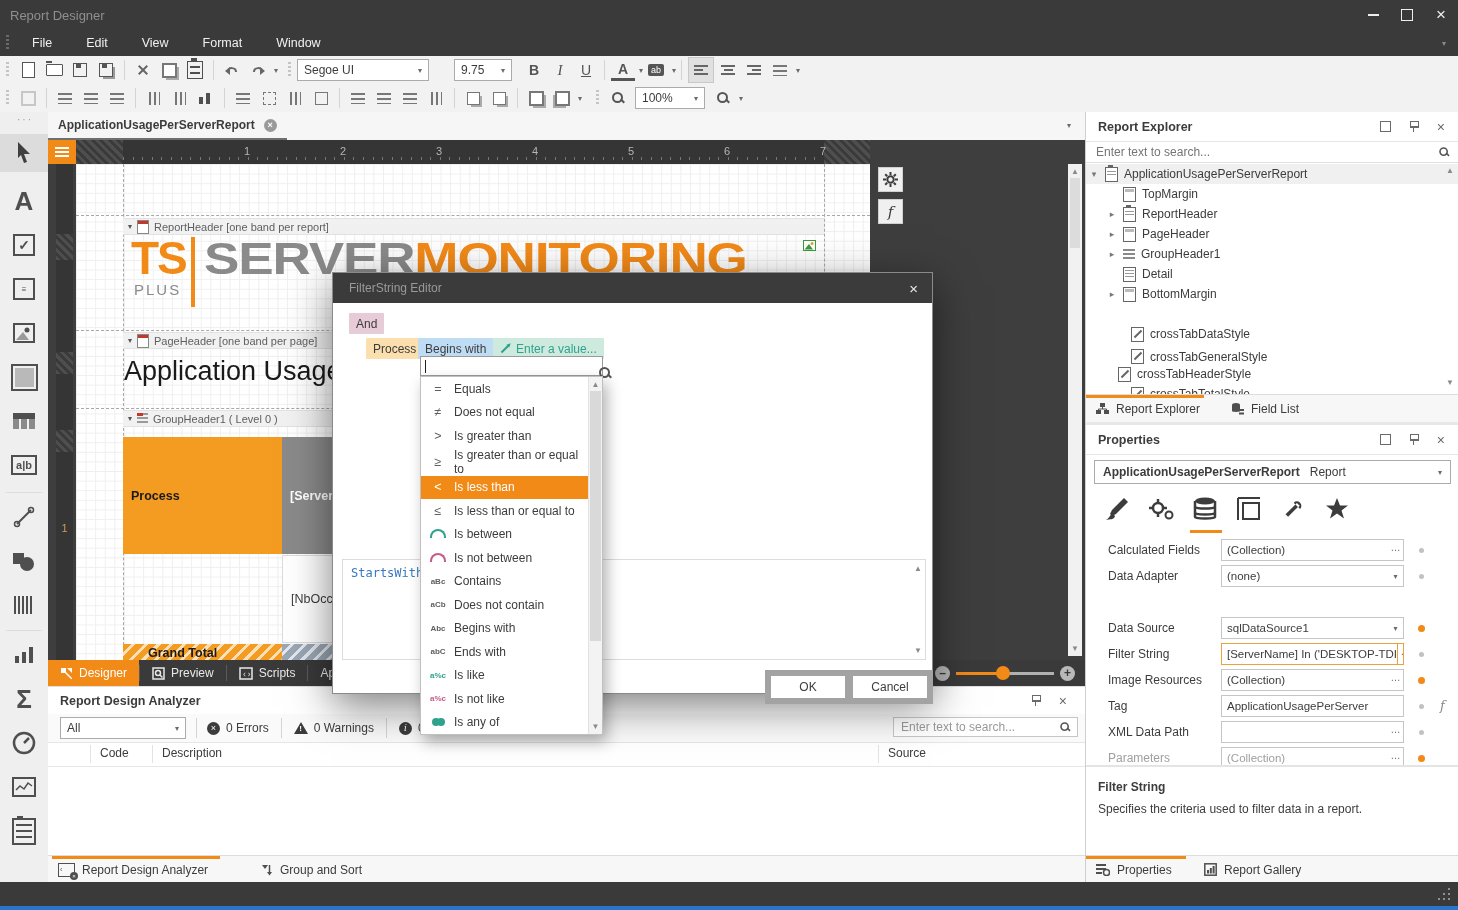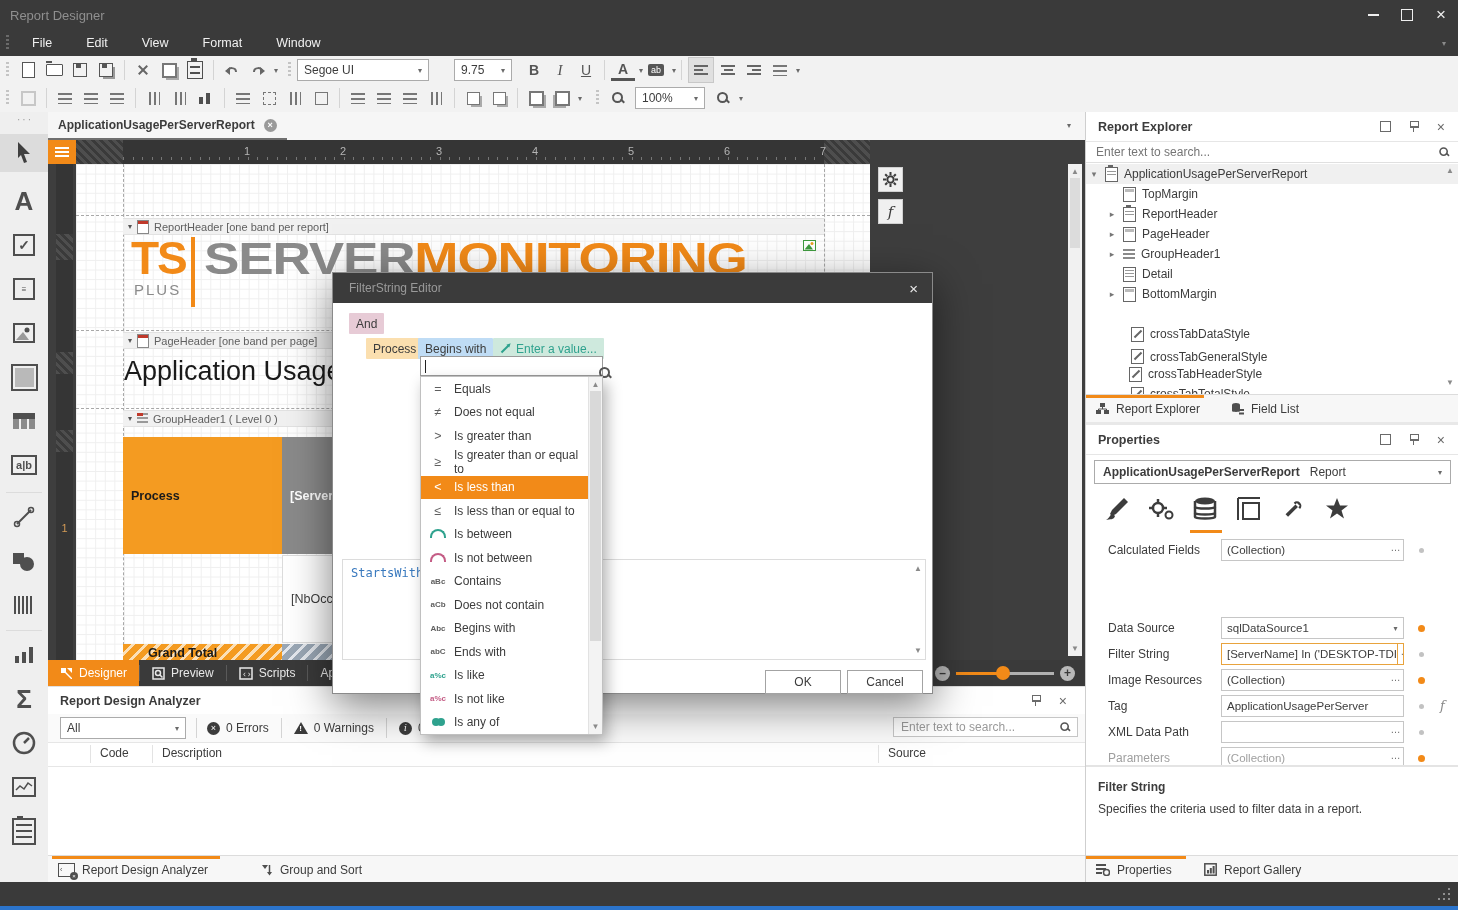--- a/index.html
+++ b/index.html
@@ -140,21 +140,21 @@
   #statusbar{left:0;top:882px;width:1458px;height:24px;background:#3a3a3a;}
   #bluestrip{left:0;top:906px;width:1458px;height:4px;background:#2b74cc;}
   .gripdots{position:absolute;width:2px;height:2px;background:#8f8f8f;box-shadow:0 0 #8f8f8f,-5px 5px #8f8f8f,0 5px #8f8f8f,-10px 10px #8f8f8f,-5px 10px #8f8f8f,0 10px #8f8f8f;}
   
   #dialog{left:332px;top:272px;width:601px;height:422px;background:#fff;border:1px solid #8a8a8a;box-shadow:0 12px 40px rgba(0,0,0,.5);z-index:50;box-sizing:border-box;}
   #dlgtitle{left:0;top:0;width:100%;height:30px;background:#3b3b3b;color:#9a9a9a;}
   .chip{position:absolute;height:21px;display:flex;align-items:center;padding:0 7px;font-size:12px;color:#3c3c3c;border-radius:1px;white-space:nowrap;}
   .pencil{width:10px;height:2px;background:#2fa28e;transform:rotate(-45deg);margin-right:6px;position:relative;}
   .pencil::after{content:"";position:absolute;right:-3px;top:-1px;border-left:4px solid #2fa28e;border-top:2px solid transparent;border-bottom:2px solid transparent;}
   #preview{left:9px;top:286px;width:582px;height:99px;border:1px solid #dcdcdc;}
-  .dlgbtn{position:absolute;width:74px;height:22px;background:#fff;border:1px solid #a3a3a3;display:flex;align-items:center;justify-content:center;font-size:12px;color:#3c3c3c;}
+  .dlgbtn{position:absolute;width:74px;height:22px;background:#fff;border:6px solid #a3a3a3;display:flex;align-items:center;justify-content:center;font-size:12px;color:#3c3c3c;}
   #opsearch{left:87px;top:83px;width:183px;height:20px;background:#fff;border:1px solid #9a9a9a;display:flex;align-items:center;padding:0 4px;box-sizing:border-box;}
   .caret{width:1px;height:13px;background:#222;}
   #opdrop{left:87px;top:103px;width:183px;height:359px;background:#fff;border:1px solid #c0c0c0;box-shadow:4px 7px 14px rgba(0,0,0,.3);z-index:60;display:flex;flex-direction:column;box-sizing:border-box;}
   .op-row{flex:1;display:flex;align-items:center;gap:6px;padding-left:7px;padding-right:14px;font-size:12px;color:#3c3c3c;}
   .op-row.sel{background:#f28a18;color:#fff;}
   .op-ic{width:20px;flex:none;text-align:center;font-size:12.5px;color:#5f5f5f;}
   .op-row.sel .op-ic{color:#fff;}
   .op-ic.txt{font-size:8px;font-weight:bold;}
   .op-ic.tealc{color:#2fa28e;} .op-ic.pinkc{color:#c45c85;}
   .arc{display:inline-block;width:12px;height:7px;border:2px solid #2fa28e;border-bottom:none;border-radius:8px 8px 0 0;}
@@ -677,21 +677,21 @@
       <div class="trow" style="top:161px;padding-left:29px;">
         <span class="texp"></span>
           <span class="t-ic t-style"></span>
           <span>crossTabDataStyle</span>
       </div>
       <div class="trow" style="top:181px;padding-left:29px;align-items:flex-end;">
         <span class="texp"></span>
           <span class="t-ic t-style"></span>
           <span>crossTabGeneralStyle</span>
       </div>
-      <div class="trow" style="top:201px;padding-left:27px;">
+      <div class="trow" style="top:201px;padding-left:16px;">
         <span class="texp"></span>
           <span class="t-ic t-style"></span>
           <span>crossTabHeaderStyle</span>
       </div>
       <div class="trow" style="top:221px;padding-left:29px;">
         <span class="texp"></span>
           <span class="t-ic t-style"></span>
           <span>crossTabTotalStyle</span>
       </div>
       <span class="ab sarrow" style="right:5px;top:3px;">▲</span>
@@ -774,20 +774,28 @@
     </div>
     <div class="ab" style="left:0;top:423px;width:373px;height:230px;overflow:hidden;">
       <div class="prow" style="top:2px;">
         <span class="plabel">Calculated Fields</span>
         <span class="pbox">
             <span>(Collection)</span>
             <span class="ad more"></span>
           </span>
         <span class="pdot" style="left:311px;"></span>
       </div>
+      <div class="prow" style="top:28px;">
+        <span class="plabel">Data Adapter</span>
+        <span class="pbox">
+            <span>(none)</span>
+            <span class="ad drop"></span>
+          </span>
+        <span class="pdot" style="left:311px;"></span>
+      </div>
       <div class="prow" style="top:80px;">
         <span class="plabel">Data Source</span>
         <span class="pbox">
             <span>sqlDataSource1</span>
             <span class="ad drop"></span>
           </span>
         <span class="pdot orange" style="left:310px;"></span>
       </div>
       <div class="prow" style="top:106px;">
         <span class="plabel">Filter String</span>

